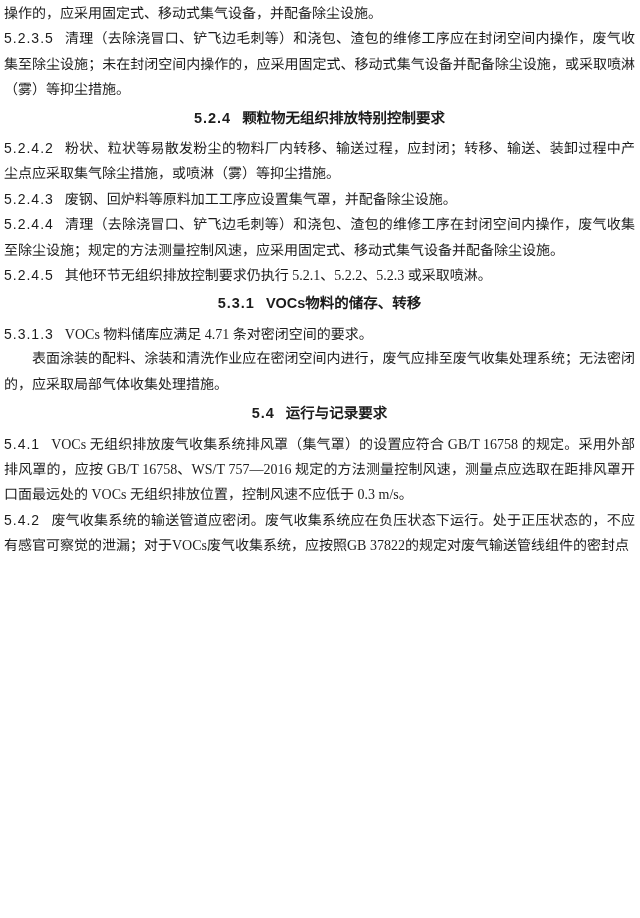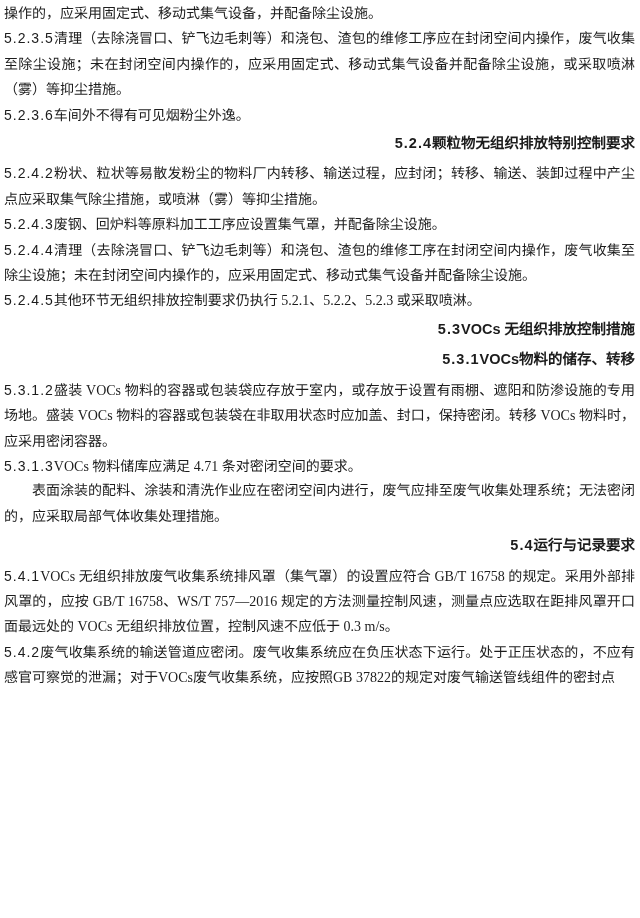--- a/index.html
+++ b/index.html
@@ -30,45 +30,43 @@
   }
   .block.para.indent {
     text-indent: 2em;
     font-family: Liberation Mono, monospace;
   }
   .block.heading {
     font-family: "Liberation Sans", "DejaVu Sans", sans-serif;
     font-weight: 700;
     font-size: 14.5px;
     margin: 3px 0 5px 0;
-    text-align: right;
+    text-align: center;
     text-indent: 0;
   }
   .num {
     font-family: "Liberation Sans", "DejaVu Sans", sans-serif;
     letter-spacing: 1px;
+    margin-right: 11px;
     white-space: nowrap;
   }
   .heading .num {
     font-weight: 700;
   }
 </style>
 </head>
 <body>
 
 <div class="page">
     <div class="block para"><span>操作的，应采用固定式、移动式集气设备，并配备除尘设施。</span></div>
     <div class="block clause"><span class="num">5.2.3.5</span><span>清理（去除浇冒口、铲飞边毛刺等）和浇包、渣包的维修工序应在封闭空间内操作，废气收集至除尘设施；未在封闭空间内操作的，应采用固定式、移动式集气设备并配备除尘设施，或采取喷淋（雾）等抑尘措施。</span></div>
-    <div class="block clause"><span class="num">5.2.3.6</span><span>车间外不得有可见烟粉尘外逸。</span></div>
     <div class="block heading"><span class="num">5.2.4</span><span>颗粒物无组织排放特别控制要求</span></div>
     <div class="block clause"><span class="num">5.2.4.2</span><span>粉状、粒状等易散发粉尘的物料厂内转移、输送过程，应封闭；转移、输送、装卸过程中产尘点应采取集气除尘措施，或喷淋（雾）等抑尘措施。</span></div>
     <div class="block clause"><span class="num">5.2.4.3</span><span>废钢、回炉料等原料加工工序应设置集气罩，并配备除尘设施。</span></div>
-    <div class="block clause"><span class="num">5.2.4.4</span><span>清理（去除浇冒口、铲飞边毛刺等）和浇包、渣包的维修工序在封闭空间内操作，废气收集至除尘设施；未在封闭空间内操作的，应采用固定式、移动式集气设备并配备除尘设施。</span></div>
+    <div class="block clause"><span class="num">5.2.4.4</span><span>清理（去除浇冒口、铲飞边毛刺等）和浇包、渣包的维修工序在封闭空间内操作，废气收集至除尘设施；规定的方法测量控制风速，应采用固定式、移动式集气设备并配备除尘设施。</span></div>
     <div class="block clause"><span class="num">5.2.4.5</span><span>其他环节无组织排放控制要求仍执行 5.2.1、5.2.2、5.2.3 或采取喷淋。</span></div>
-    <div class="block heading"><span class="num">5.3</span><span>VOCs 无组织排放控制措施</span></div>
     <div class="block heading"><span class="num">5.3.1</span><span>VOCs物料的储存、转移</span></div>
-    <div class="block clause"><span class="num">5.3.1.2</span><span>盛装 VOCs 物料的容器或包装袋应存放于室内，或存放于设置有雨棚、遮阳和防渗设施的专用场地。盛装 VOCs 物料的容器或包装袋在非取用状态时应加盖、封口，保持密闭。转移 VOCs 物料时，应采用密闭容器。</span></div>
     <div class="block clause"><span class="num">5.3.1.3</span><span>VOCs 物料储库应满足 4.71 条对密闭空间的要求。</span></div>
     <div class="block para indent"><span>表面涂装的配料、涂装和清洗作业应在密闭空间内进行，废气应排至废气收集处理系统；无法密闭的，应采取局部气体收集处理措施。</span></div>
     <div class="block heading"><span class="num">5.4</span><span>运行与记录要求</span></div>
     <div class="block clause"><span class="num">5.4.1</span><span>VOCs 无组织排放废气收集系统排风罩（集气罩）的设置应符合 GB/T 16758 的规定。采用外部排风罩的，应按 GB/T 16758、WS/T 757—2016 规定的方法测量控制风速，测量点应选取在距排风罩开口面最远处的 VOCs 无组织排放位置，控制风速不应低于 0.3 m/s。</span></div>
     <div class="block clause"><span class="num">5.4.2</span><span>废气收集系统的输送管道应密闭。废气收集系统应在负压状态下运行。处于正压状态的，不应有感官可察觉的泄漏；对于VOCs废气收集系统，应按照GB 37822的规定对废气输送管线组件的密封点</span></div>
   </div>
 
 </body></html>

